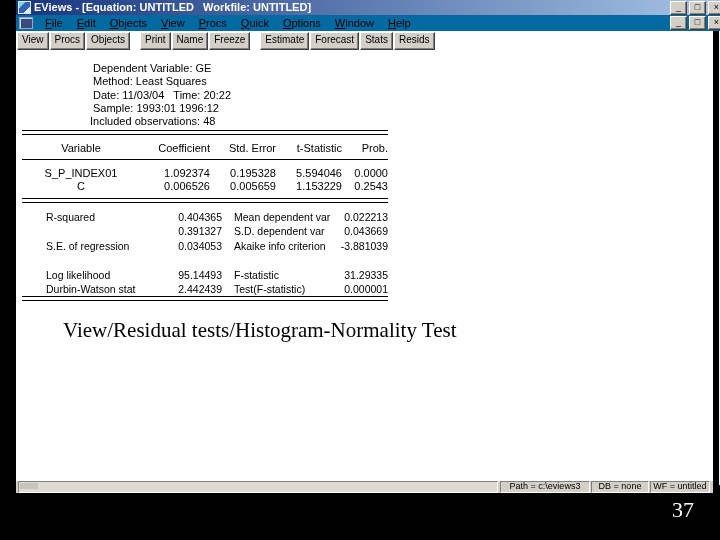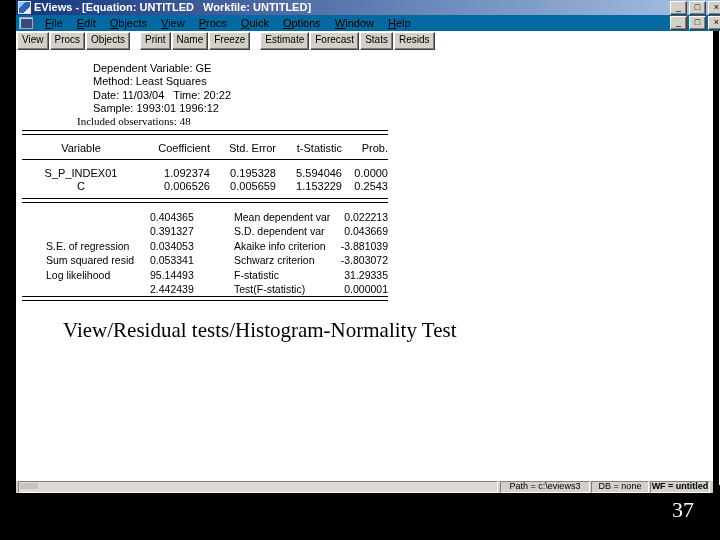--- a/index.html
+++ b/index.html
@@ -39,40 +39,40 @@
   .crow{position:absolute;left:6px;width:366px;height:13px;font-size:11px;color:#000;}
   .crow span{position:absolute;top:0;white-space:pre;}
   .c-var {left:0;   width:118px;text-align:center;}
   .c-coef{left:118px;width:70px;text-align:right;}
   .c-se  {left:192px;width:62px;text-align:right;}
   .c-t   {left:258px;width:62px;text-align:right;}
   .c-p   {left:324px;width:42px;text-align:right;}
   .srow{position:absolute;left:6px;width:366px;height:13px;font-size:10.5px;color:#000;}
   .srow span{position:absolute;top:0;white-space:pre;}
   .s-llab{left:24px; width:130px;text-align:left;}
-  .s-lval{left:128px;width:72px; }
+  .s-lval{left:128px;width:72px; text-align:right;}
   .s-rlab{left:212px;width:110px;text-align:left;}
   .s-rval{left:288px;width:78px; text-align:right;}
   
   .caption{position:absolute;left:47px;top:318px;font-family:"Liberation Serif",serif;
            font-size:21px;color:#000;white-space:pre;}
   .page-num{position:absolute;left:656px;top:497px;font-family:"Liberation Serif",serif;
             font-size:22px;color:#fff;}
   
   .statusbar{position:absolute;left:0;top:480px;width:697px;height:13px;background:#d4d0c8;
              border-top:1px solid #fff;box-sizing:border-box;}
   .cmd-box{position:absolute;left:2px;top:481px;width:478px;height:10px;background:#dedbd4;
            border:1px solid;border-color:#808080 #ffffff #ffffff #808080;}
   .cmd-chip{position:absolute;left:1px;top:1px;width:18px;height:6px;background:#c8c4bc;}
   .status-panel{position:absolute;top:481px;height:10px;background:#d4d0c8;
                 border:1px solid;border-color:#808080 #ffffff #ffffff #808080;
                 font-size:9px;line-height:9px;color:#000;text-align:center;overflow:hidden;}
   .sp-0{left:484px;width:88px;}
   .sp-1{left:575px;width:56px;}
-  .sp-2{left:634px;width:58px;font-weight:bold;}
+  .sp-2{left:634px;width:58px;}
   
   .right-black{position:absolute;left:697px;top:31px;width:23px;height:462px;background:#000;}
   .right-white-line{position:absolute;left:703px;top:31px;width:5px;height:454px;background:#fff;}
   .top-right-sliver{position:absolute;left:712px;top:0;width:8px;height:31px;background:#f2f2f2;}
   .bottom-black{position:absolute;left:0;top:493px;width:720px;height:47px;background:#000;}
 </style>
 </head>
 <body>
 
 <div class="slide">
@@ -119,21 +119,21 @@
     <div class="tb-btn">Stats</div>
     <div class="tb-btn">Resids</div>
   </div>
 
   <div class="content"></div>
 
   <div class="out-line" style="left:29px;top:62px;">Dependent Variable: GE</div>
   <div class="out-line" style="left:29px;top:75px;">Method: Least Squares</div>
   <div class="out-line" style="left:29px;top:89px;">Date: 11/03/04   Time: 20:22</div>
   <div class="out-line" style="left:29px;top:102px;">Sample: 1993:01 1996:12</div>
-  <div class="out-line" style="left:13px;top:115px;font-family:Liberation Serif, serif;">Included observations: 48</div>
+  <div class="out-line" style="left:26px;top:115px;">Included observations: 48</div>
 
   <div class="rule-double" style="top:130px;"></div>
   <div class="crow" style="top:142px;">
     <span class="c-var">Variable</span>
     <span class="c-coef">Coefficient</span>
     <span class="c-se">Std. Error</span>
     <span class="c-t">t-Statistic</span>
     <span class="c-p">Prob.</span>
   </div>
   <div class="rule-single" style="top:159px;"></div>
@@ -147,48 +147,44 @@
   <div class="crow" style="top:180px;">
     <span class="c-var">C</span>
     <span class="c-coef">0.006526</span>
     <span class="c-se">0.005659</span>
     <span class="c-t">1.153229</span>
     <span class="c-p">0.2543</span>
   </div>
   <div class="rule-double" style="top:198px;"></div>
 
   <div class="srow" style="top:211px;">
+    <span class="s-llab">R-squared</span>
     <span class="s-lval">0.404365</span>
     <span class="s-rlab">Mean dependent var</span>
     <span class="s-rval">0.022213</span>
   </div>
   <div class="srow" style="top:225px;">
     <span class="s-lval">0.391327</span>
     <span class="s-rlab">S.D. dependent var</span>
     <span class="s-rval">0.043669</span>
   </div>
   <div class="srow" style="top:240px;">
     <span class="s-llab">S.E. of regression</span>
     <span class="s-lval">0.034053</span>
     <span class="s-rlab">Akaike info criterion</span>
     <span class="s-rval">-3.881039</span>
   </div>
-  <div class="srow" style="top:254px;">
-    <span class="s-llab">Sum squared resid</span>
-    <span class="s-lval">0.053341</span>
-    <span class="s-rlab">Schwarz criterion</span>
-    <span class="s-rval">-3.803072</span>
-  </div>
   <div class="srow" style="top:269px;">
     <span class="s-llab">Log likelihood</span>
     <span class="s-lval">95.14493</span>
     <span class="s-rlab">F-statistic</span>
     <span class="s-rval">31.29335</span>
   </div>
   <div class="srow" style="top:283px;">
+    <span class="s-llab">Durbin-Watson stat</span>
     <span class="s-lval">2.442439</span>
     <span class="s-rlab">Test(F-statistic)</span>
     <span class="s-rval">0.000001</span>
   </div>
   <div class="rule-double" style="top:296px;"></div>
 
   <div class="caption">View/Residual tests/Histogram-Normality Test</div>
 
   <div class="statusbar"></div>
   <div class="cmd-box">

